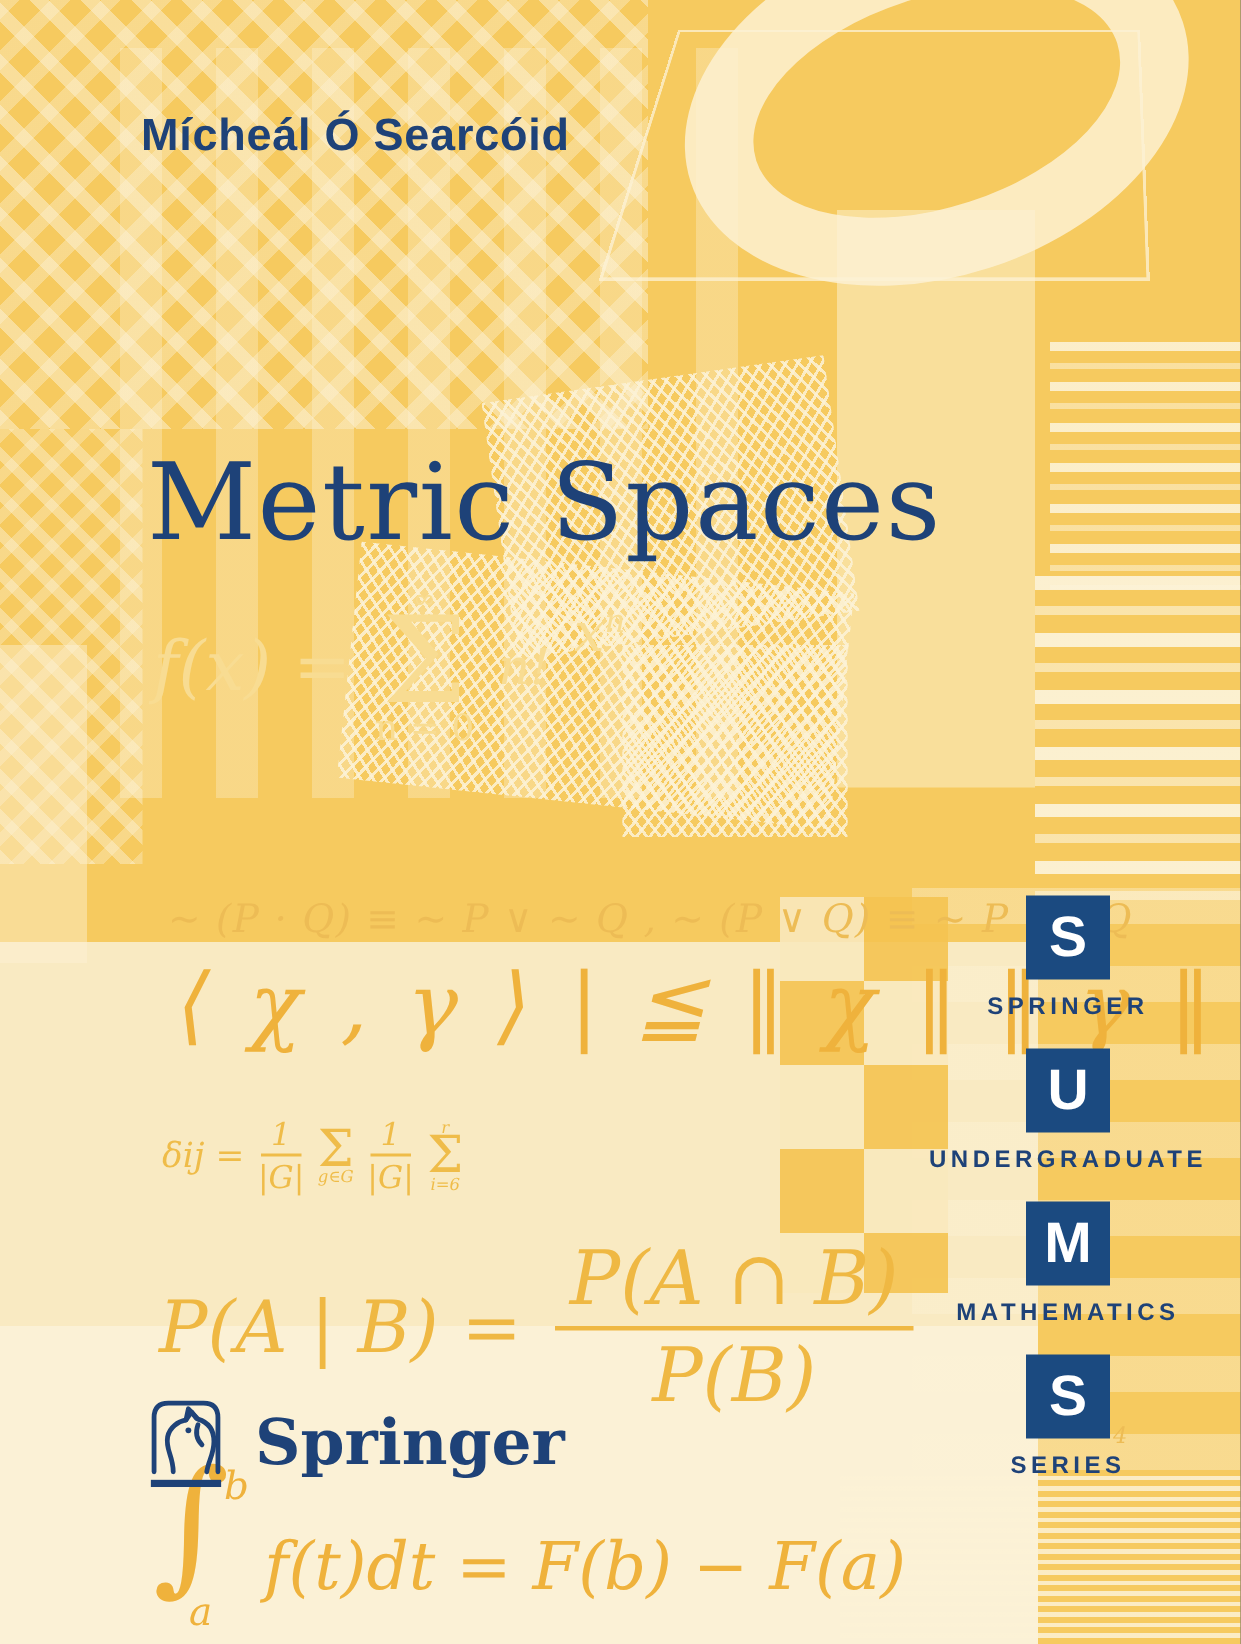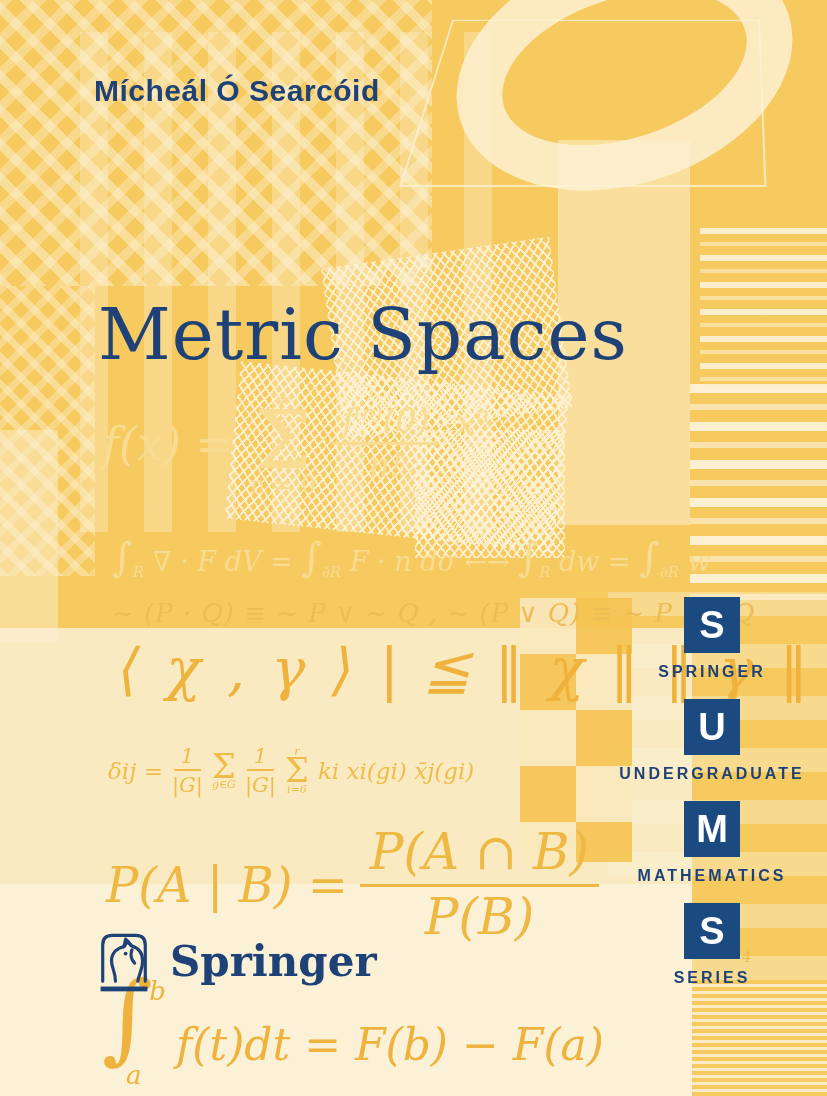--- a/index.html
+++ b/index.html
@@ -85,21 +85,21 @@
   .f-dem { left:112px; top:598px; font-size:26px; letter-spacing:1px; color:var(--formula-mid,#EDBC55); }
 
   .f-cs { left:118px; top:636px; font-size:57px; letter-spacing:4px; display:flex; align-items:center;
     gap:20px; color:var(--formula-strong,#EFB23C); }
 
   .f-orth { left:108px; top:744px; font-size:23px; display:flex; align-items:center; gap:9px;
     color:var(--formula-warm,#EFBC49); }
   .f-orth .frac { font-size:21px; } .f-orth .frac .num { border-bottom-width:2px; padding:0 7px 1px; }
   .f-orth .sig { font-size:34px; } .f-orth .ssup, .f-orth .ssub { font-size:11px; font-style:italic; }
 
-  .f-cond { left:106px; top:824px; display:flex; align-items:center; gap:12px;
+  .f-cond { left:106px; top:824px; display:flex; align-items:center; gap:22px;
     color:var(--formula-deep,#EFB843); }
   .f-cond .lhs { font-size:48px; }
   .f-cond .frac { font-size:50px; }
 
   .f-ftc { left:92px; top:980px; display:flex; align-items:center; color:var(--formula-strong,#EEB03A); }
   .intwrap { position:relative; display:inline-block; width:76px; height:104px; }
   .intwrap .isign { position:absolute; left:10px; top:-16px; font-size:98px; line-height:1.1; }
   .intwrap .itop { position:absolute; right:2px; top:-4px; font-size:26px; }
   .intwrap .ibot { position:absolute; left:34px; bottom:-6px; font-size:26px; }
   .f-ftc .body { font-size:44px; margin-left:8px;margin-top:24px; }
@@ -148,29 +148,25 @@
   <h1 class="title">Metric Spaces</h1>
 
   <div class="formula f-taylor">
     <span class="lhs">f(x) =</span>
     <span class="sumstack">
       <span class="ssup">∞</span>
       <span class="sig">Σ</span>
       <span class="ssub">n = 0</span>
     </span>
     <span class="frac">
-      <span class="num"><span>f</span><sup>(n)</sup><span>(0)</span></span>
       <span class="den">n!</span>
     </span>
     <span class="rhs"><span>x</span><sup>n</sup></span>
   </div>
 
-  <div class="formula f-div">
-    <span class="bint">∫</span><sub>R</sub><span> ∇ · F dV = </span><span class="bint">∫</span><sub>∂R</sub><span> F · n dσ </span><span> ←→ </span><span class="bint">∫</span><sub>R</sub><span> dw = </span><span class="bint">∫</span><sub>∂R</sub><span> w</span>
-  </div>
 
   <div class="formula f-dem">~ (P · Q) ≡ ~ P ∨ ~ Q ,  ~ (P ∨ Q) ≡ ~ P · ~ Q</div>
 
   <div class="formula f-cs">
     <span>⟨ χ , γ ⟩ |</span>
     <span>≦</span>
     <span>‖ χ ‖ ‖ γ ‖</span>
   </div>
 
   <div class="formula f-orth">
@@ -185,21 +181,20 @@
     </span>
     <span class="frac">
       <span class="num">1</span>
       <span class="den">|G|</span>
     </span>
     <span class="sumstack">
       <span class="ssup">r</span>
       <span class="sig">Σ</span>
       <span class="ssub">i=6</span>
     </span>
-    <span>ki xi(gi) x̄j(gi)</span>
   </div>
 
   <div class="formula f-cond">
     <span class="lhs">P(A | B) =</span>
     <span class="frac">
       <span class="num">P(A ∩ B)</span>
       <span class="den">P(B)</span>
     </span>
   </div>
 

